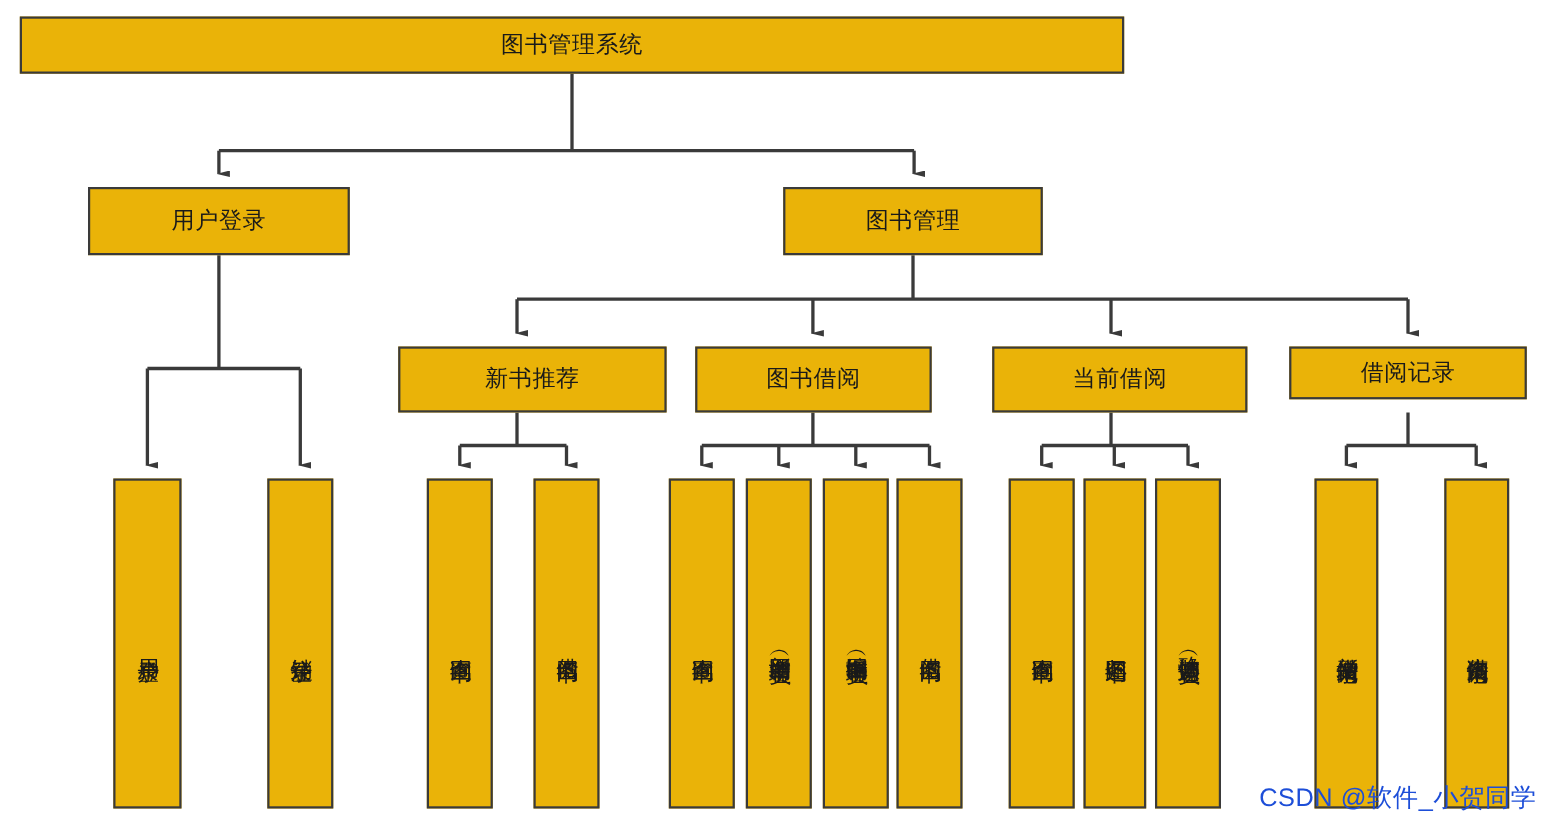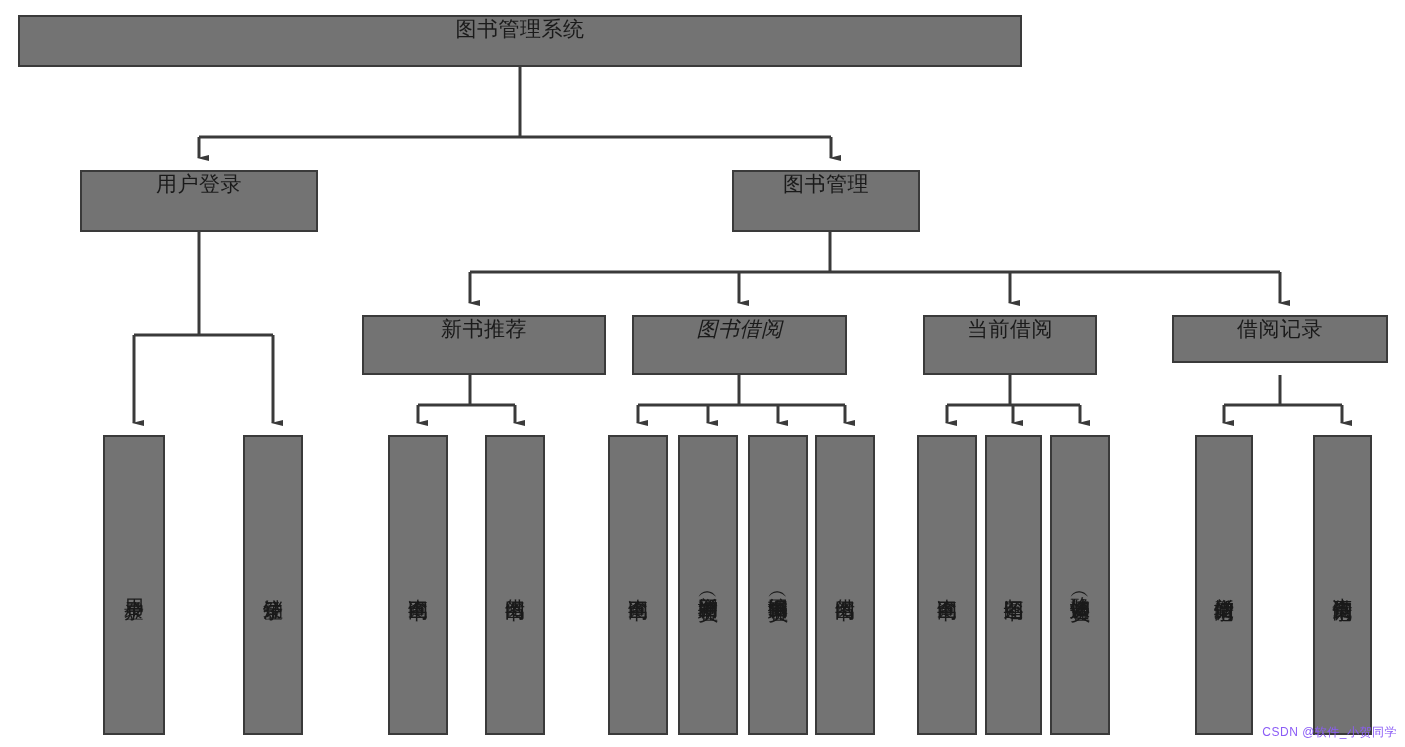--- a/index.html
+++ b/index.html
@@ -20,23 +20,24 @@
   svg.edges {
     position: absolute;
     left: 0;
     top: 0;
     width: 1405px;
     height: 747px;
   }
   .node {
     position: absolute;
     box-sizing: border-box;
-    background: #737373;
+    background: #eab308;
     border: 2px solid #3a3a3a;
     display: flex;
+    align-items: center;
     justify-content: center;
     z-index: 2;
   }
   .node-label {
     color: #1a1a1a;
     font-size: 21px;
     line-height: 1.12;
     letter-spacing: 0.5px;
     white-space: nowrap;
     text-align: center;
@@ -45,22 +46,22 @@
     writing-mode: vertical-rl;
     text-orientation: upright;
     font-size: 20px;
     letter-spacing: 1px;
     line-height: 1.05;
   }
   .watermark {
     position: absolute;
     right: 8px;
     bottom: 6px;
-    font-size: 12px;
-    color: #8b5cf6;
+    font-size: 23px;
+    color: #1d4ed8;
     letter-spacing: 0.5px;
     z-index: 3;
     white-space: nowrap;
   }
 </style>
 </head>
 <body>
 
 <div id="canvas">
 
@@ -114,31 +115,31 @@
     </g>
   </svg>
 
   <div class="node" style="left: 18px; top: 15px; width: 1004px; height: 52px;">
     <span class="node-label">图书管理系统</span>
   </div>
 
   <div class="node" style="left: 80px; top: 170px; width: 238px; height: 62px;">
     <span class="node-label">用户登录</span>
   </div>
-  <div class="node" style="left: 732px; top: 170px; width: 188px; height: 62px;">
+  <div class="node" style="left: 712px; top: 170px; width: 236px; height: 62px;">
     <span class="node-label">图书管理</span>
   </div>
 
   <div class="node" style="left: 362px; top: 315px; width: 244px; height: 60px;">
     <span class="node-label">新书推荐</span>
   </div>
-  <div class="node" style="left: 632px; top: 315px; width: 215px; height: 60px; font-style: italic;">
+  <div class="node" style="left: 632px; top: 315px; width: 215px; height: 60px;">
     <span class="node-label">图书借阅</span>
   </div>
-  <div class="node" style="left: 902px; top: 315px; width: 174px; height: 60px; margin-left: 21px;">
+  <div class="node" style="left: 902px; top: 315px; width: 232px; height: 60px;">
     <span class="node-label">当前借阅</span>
   </div>
   <div class="node" style="left: 1172px; top: 315px; width: 216px; height: 48px;">
     <span class="node-label">借阅记录</span>
   </div>
 
   <div class="node vertical" style="left: 103px; top: 435px; width: 62px; height: 300px;">
     <span class="node-label">用户登录</span>
   </div>
   <div class="node vertical" style="left: 243px; top: 435px; width: 60px; height: 300px;">

